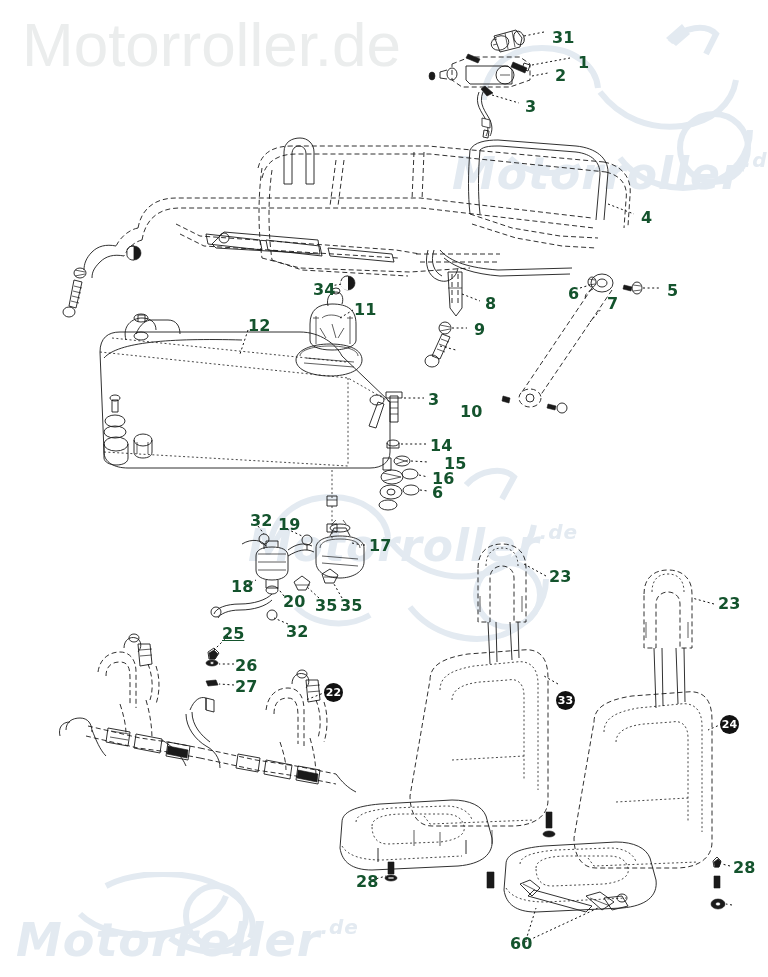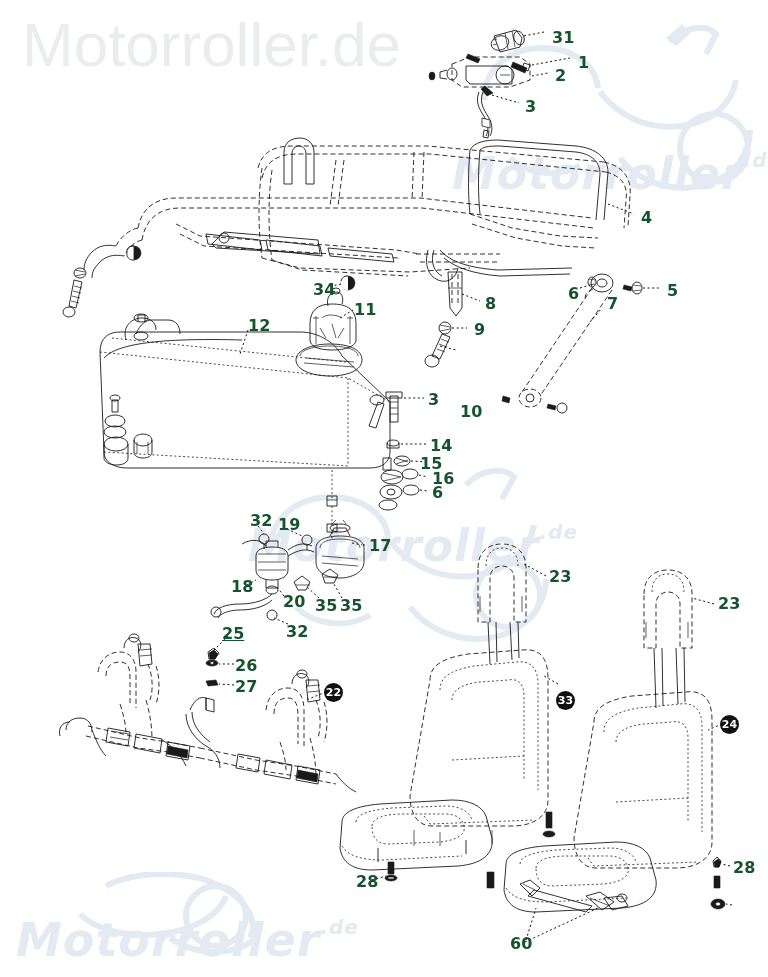--- a/index.html
+++ b/index.html
@@ -591,21 +591,21 @@
     <div class="label" style="left:568px;top:286px;">6</div>
     <div class="label" style="left:607px;top:296px;">7</div>
     <div class="label" style="left:485px;top:296px;">8</div>
     <div class="label" style="left:474px;top:322px;">9</div>
     <div class="label" style="left:460px;top:360px;margin-top:44px;">10</div>
     <div class="label" style="left:313px;top:282px;">34</div>
     <div class="label" style="left:354px;top:302px;">11</div>
     <div class="label" style="left:248px;top:318px;">12</div>
     <div class="label" style="left:428px;top:392px;">3</div>
     <div class="label" style="left:430px;top:438px;">14</div>
-    <div class="label" style="left:420px;top:456px;">15</div>
+    <div class="label" style="left:444px;top:456px;">15</div>
     <div class="label" style="left:432px;top:471px;">16</div>
     <div class="label" style="left:432px;top:485px;">6</div>
     <div class="label" style="left:250px;top:513px;">32</div>
     <div class="label" style="left:278px;top:517px;">19</div>
     <div class="label" style="left:369px;top:538px;">17</div>
     <div class="label" style="left:231px;top:579px;">18</div>
     <div class="label" style="left:283px;top:594px;">20</div>
     <div class="label" style="left:315px;top:598px;">35</div>
     <div class="label" style="left:340px;top:598px;">35</div>
     <div class="label" style="left:286px;top:624px;">32</div>

